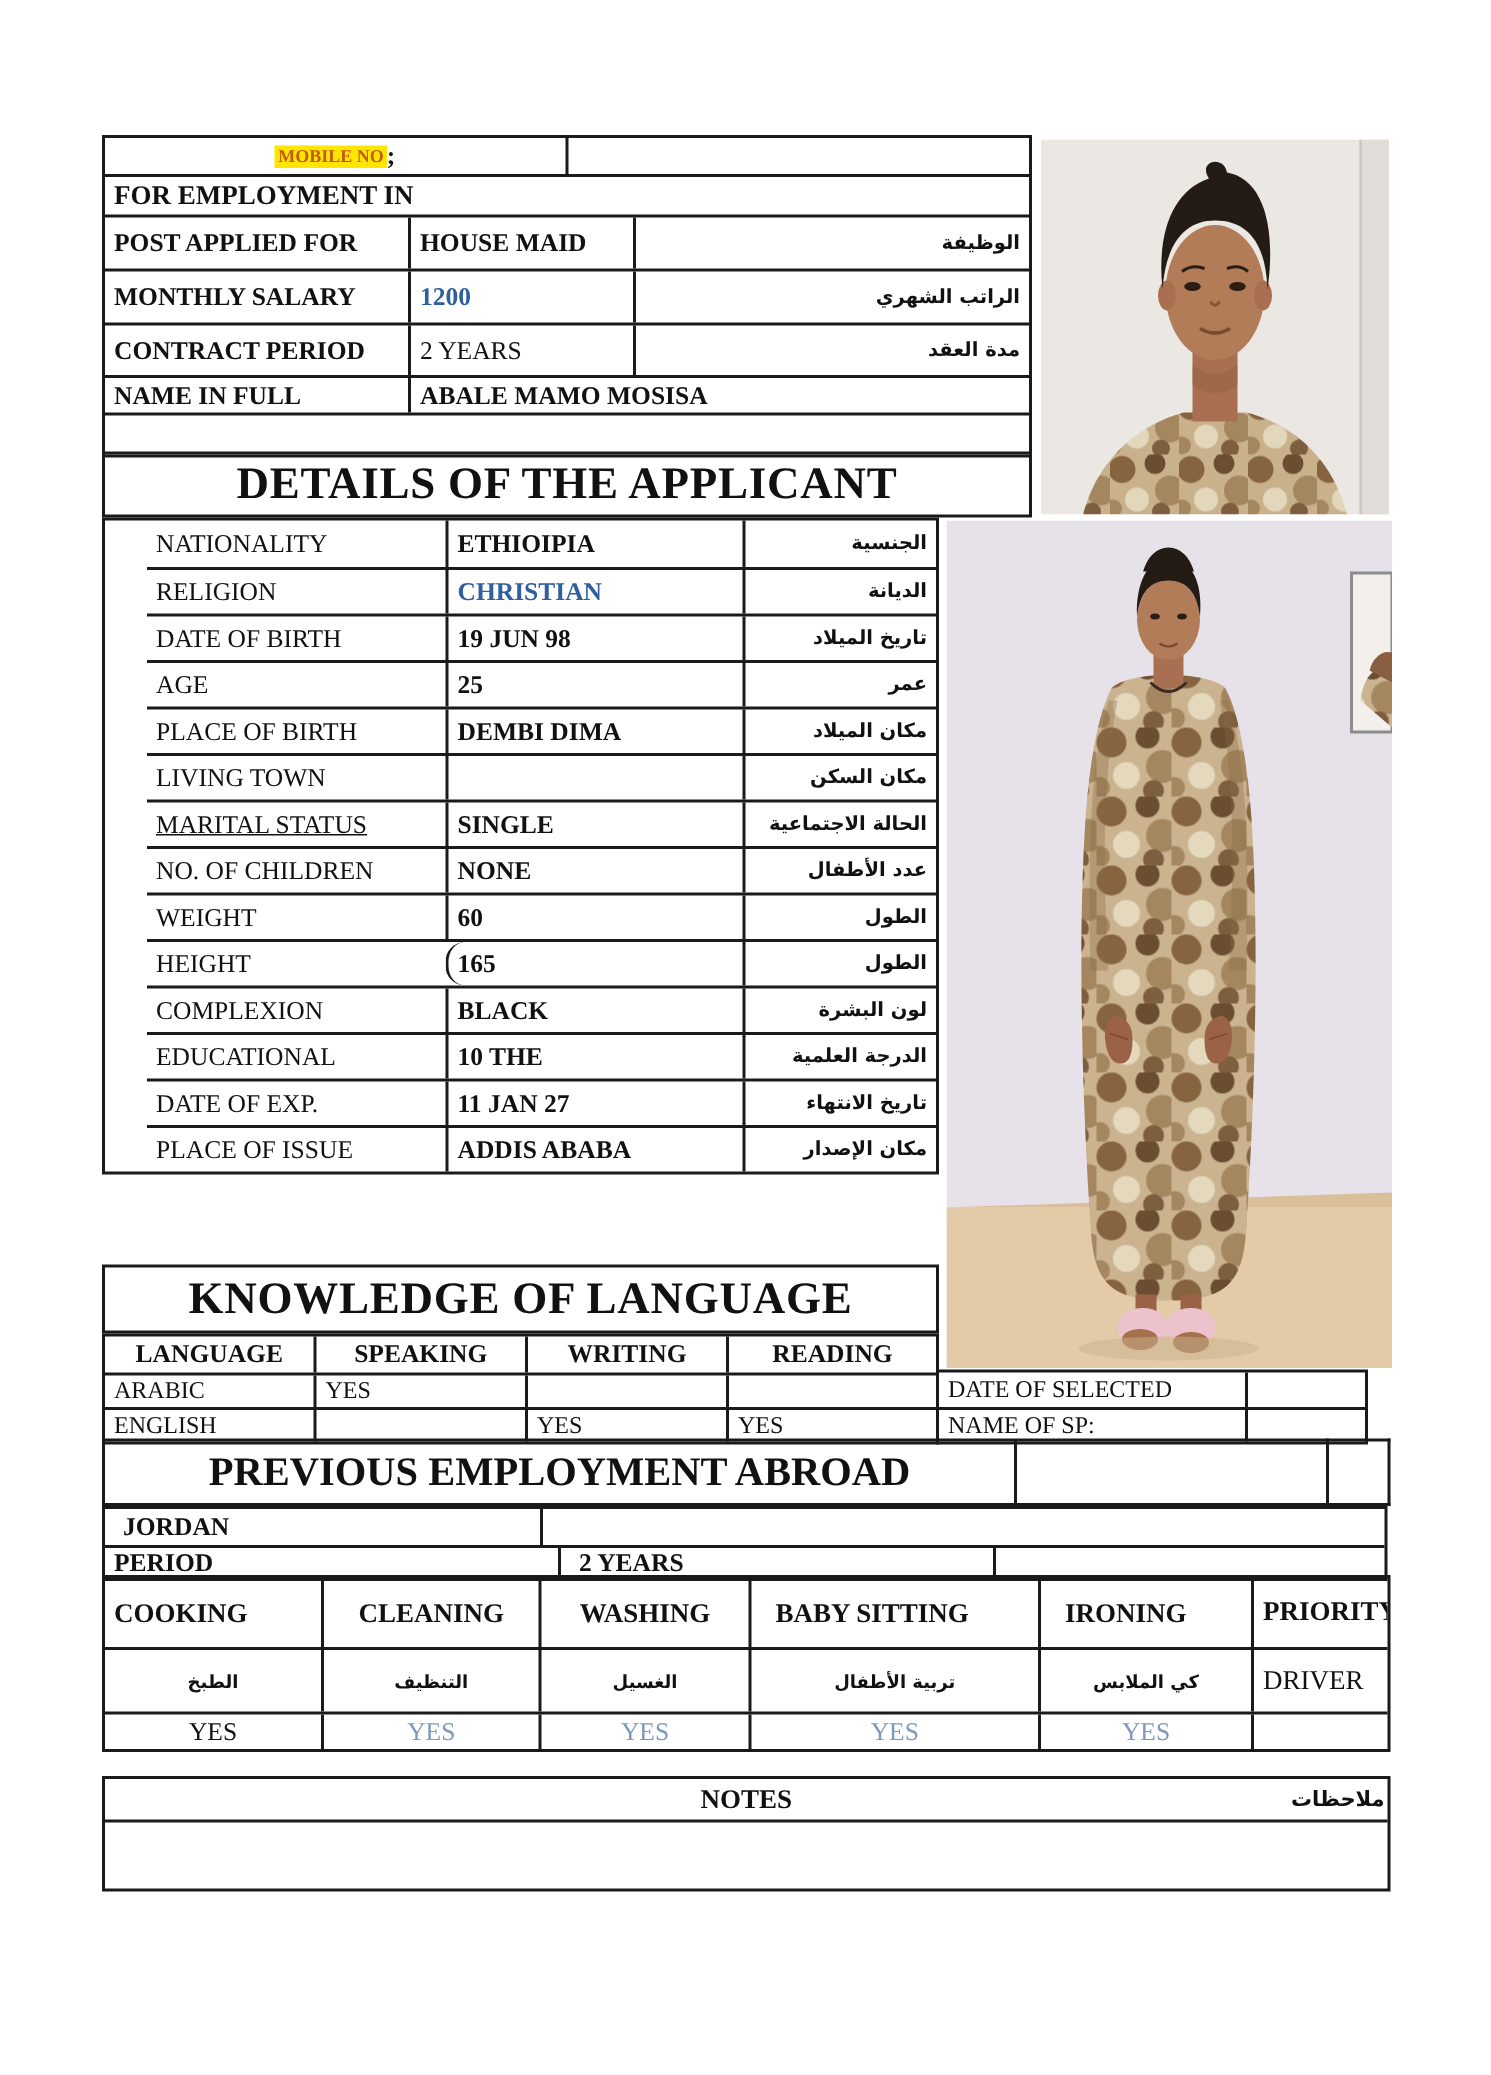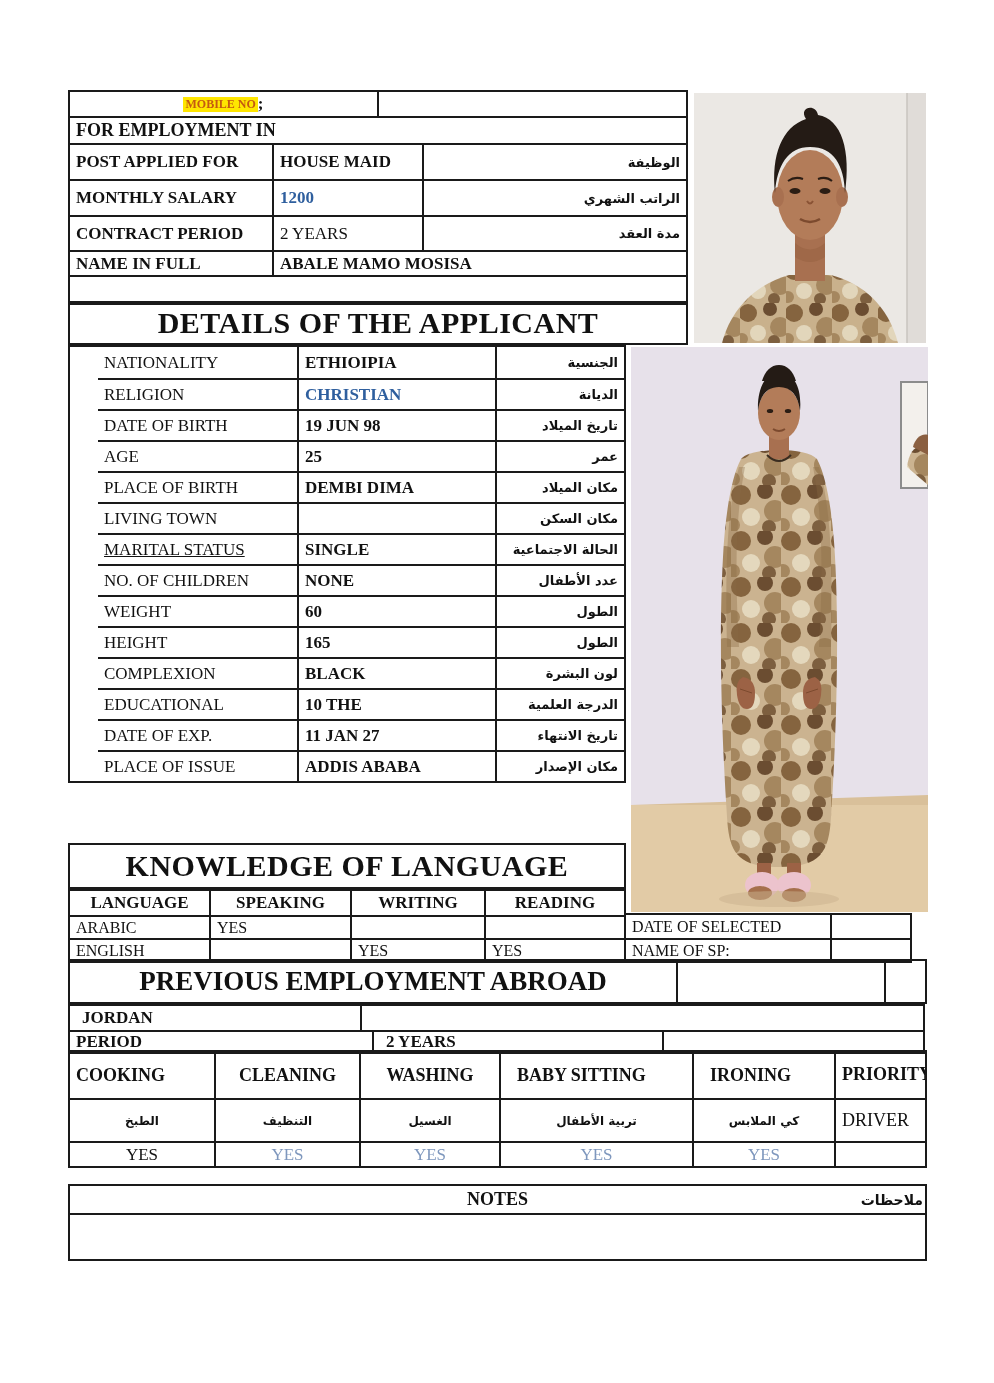--- a/index.html
+++ b/index.html
@@ -111,21 +111,21 @@
       <div class="cell val" style="width:198px;">NONE</div>
       <div class="cell ar" style="flex:1;">عدد الأطفال</div>
     </div>
     <div class="row" style="height:31px;">
       <div class="cell plain" style="width:199px;">WEIGHT</div>
       <div class="cell val" style="width:198px;">60</div>
       <div class="cell ar" style="flex:1;">الطول</div>
     </div>
     <div class="row" style="height:31px;">
       <div class="cell plain" style="width:199px;">HEIGHT</div>
-      <div class="cell val" style="width:198px;">165</div>
+      <div class="cell val" style="width:198px;border-radius:13px;">165</div>
       <div class="cell ar" style="flex:1;">الطول</div>
     </div>
     <div class="row" style="height:31px;">
       <div class="cell plain" style="width:199px;">COMPLEXION</div>
       <div class="cell val" style="width:198px;">BLACK</div>
       <div class="cell ar" style="flex:1;">لون البشرة</div>
     </div>
     <div class="row" style="height:31px;">
       <div class="cell plain" style="width:199px;">EDUCATIONAL</div>
       <div class="cell val" style="width:198px;">10 THE</div>

